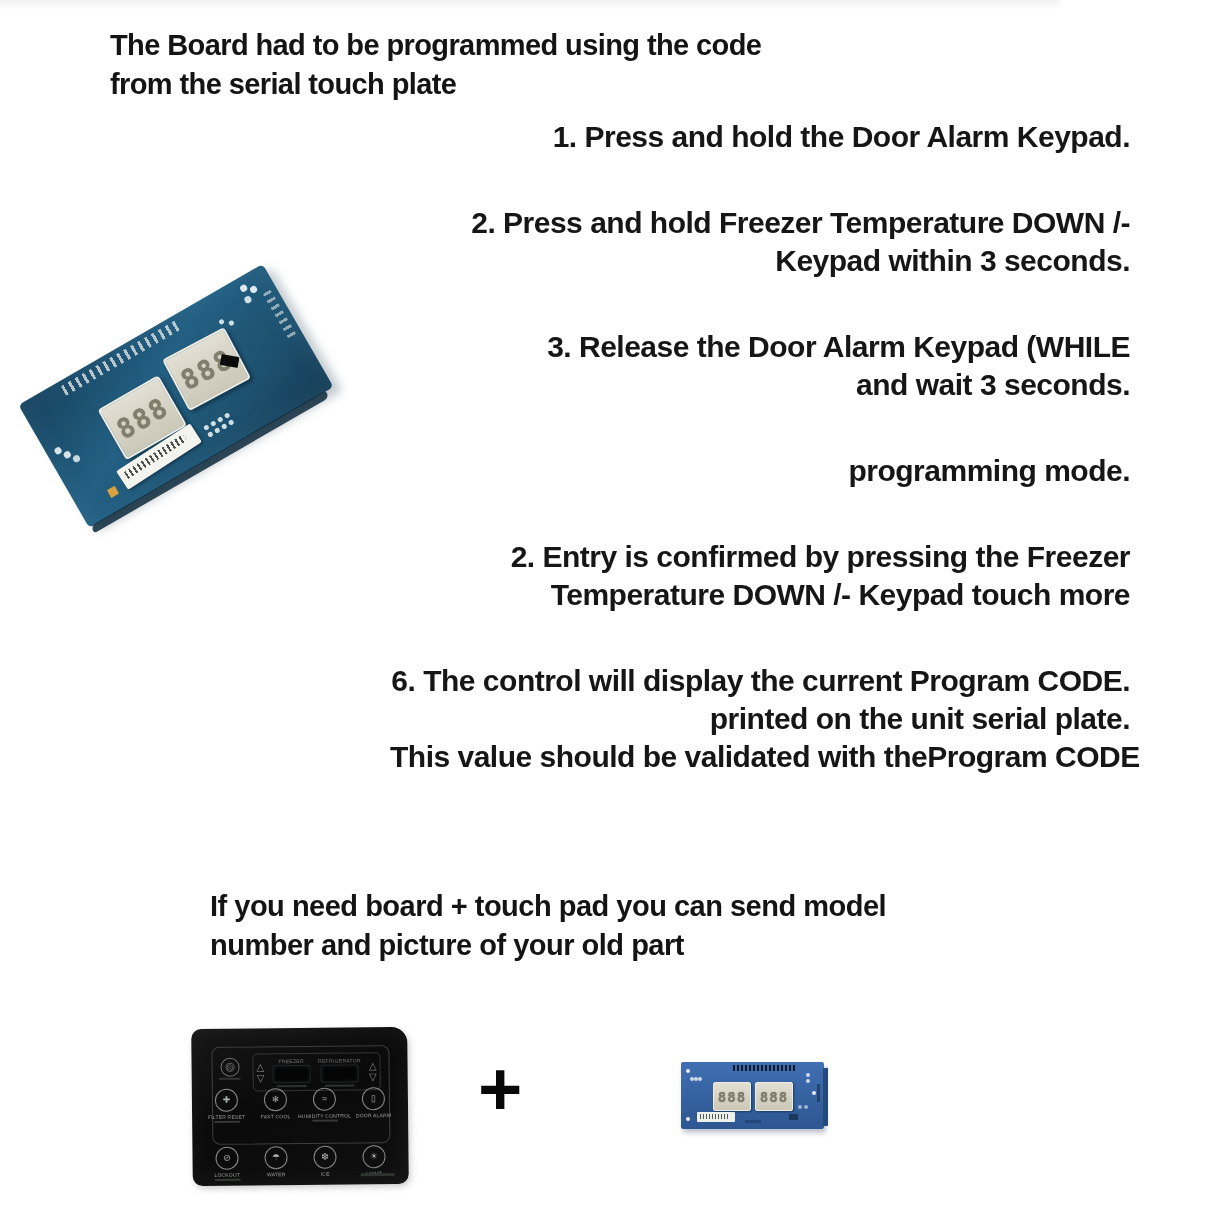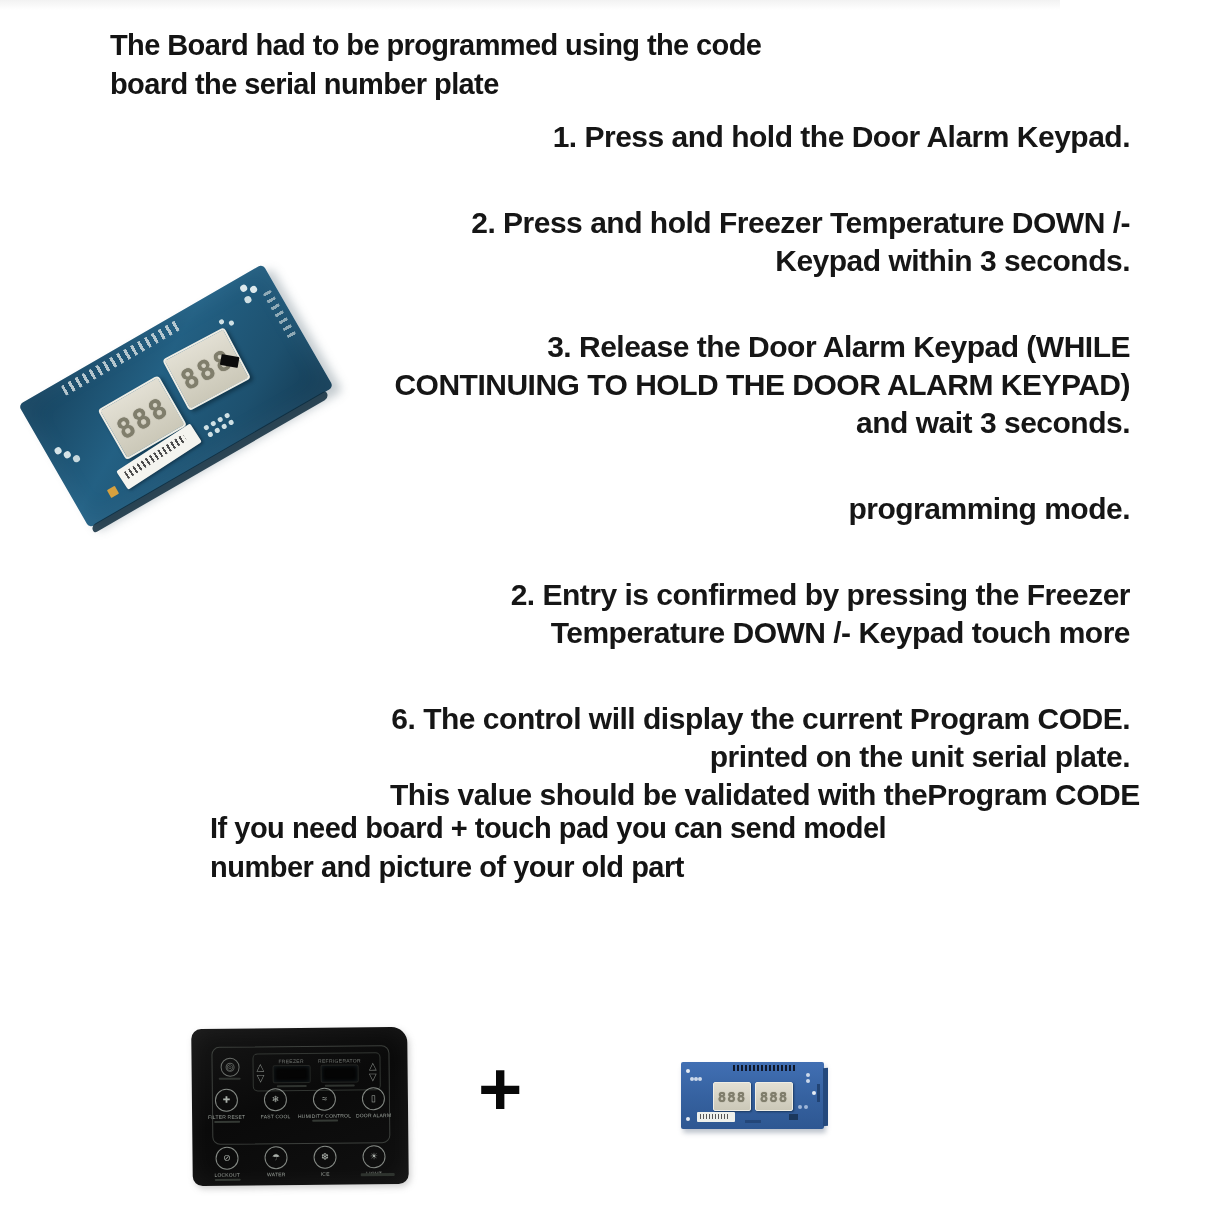--- a/index.html
+++ b/index.html
@@ -17,21 +17,21 @@
     font-size:29px;font-weight:bold;color:#141414;
     line-height:39px;letter-spacing:-0.6px;
   }
   .instructions{
     position:absolute;left:390px;top:118px;width:740px;
     font-size:30px;font-weight:bold;color:#161616;letter-spacing:-0.5px;text-align:right;
   }
   .step{margin-bottom:48px;}
   .step .line{line-height:38px;white-space:nowrap;}
   .note{
-    position:absolute;left:210px;top:809px;
+    position:absolute;left:210px;top:887px;
     font-size:29px;font-weight:bold;color:#141414;
     line-height:39px;letter-spacing:-0.5px;white-space:nowrap;
   }
 
   
   .board-angled{
     position:absolute;left:35px;top:325px;width:282px;height:142px;
     transform:rotate(-30deg);
     background:linear-gradient(150deg,#16415c,#236083 40%,#1d506e 75%,#143a52);
     border-radius:5px;
@@ -162,21 +162,21 @@
   .mark-f3{position:absolute;left:108px;top:52px;width:9px;height:6px;background:#16304f;opacity:.8;}
   .mark-f4{position:absolute;left:136px;top:22px;width:3px;height:18px;background:#1d3c68;opacity:.8;}
 </style>
 </head>
 <body>
 
 <div class="page">
 
   <div class="header">
     <div>The Board had to be programmed using the code</div>
-    <div>board the serial number plate</div>
+    <div>from the serial touch plate</div>
   </div>
 
   <div class="board-angled">
     <div class="pins-top"></div>
     <div class="pins-right"></div>
     <div class="seg seg-a1">888</div>
     <div class="seg seg-a2">888</div>
     <div class="sticker-a">
         <div class="bars"></div>
       </div>
@@ -188,21 +188,20 @@
   <div class="instructions">
     <div class="step">
       <div class="line">1. Press and hold the Door Alarm Keypad.</div>
     </div>
     <div class="step">
       <div class="line">2. Press and hold Freezer Temperature DOWN /-</div>
       <div class="line">Keypad within 3 seconds.</div>
     </div>
     <div class="step">
       <div class="line">3. Release the Door Alarm Keypad (WHILE</div>
-      <div class="line">CONTINUING TO HOLD THE DOOR ALARM KEYPAD)</div>
       <div class="line">and wait 3 seconds.</div>
     </div>
     <div class="step">
       <div class="line">programming mode.</div>
     </div>
     <div class="step">
       <div class="line">2. Entry is confirmed by pressing the Freezer</div>
       <div class="line">Temperature DOWN /- Keypad touch more</div>
     </div>
     <div class="step">

